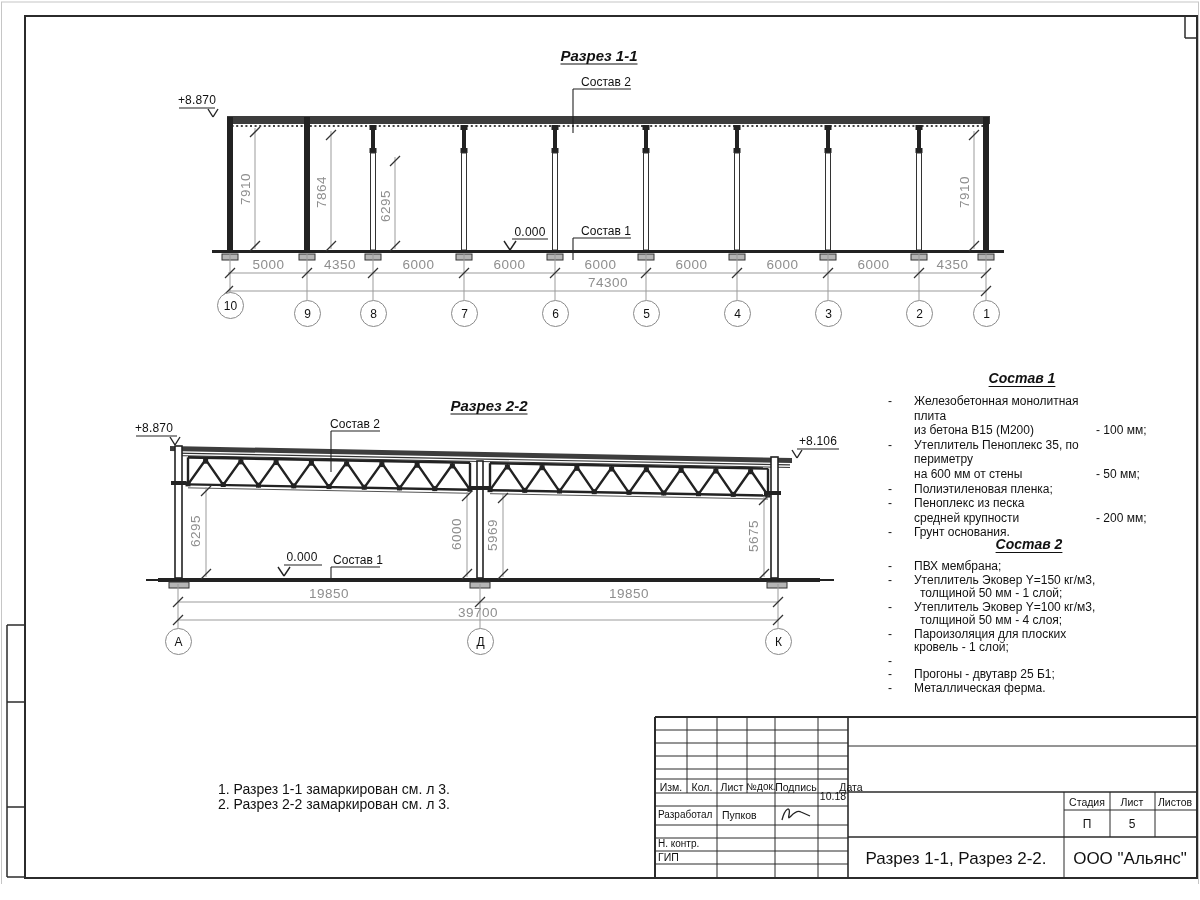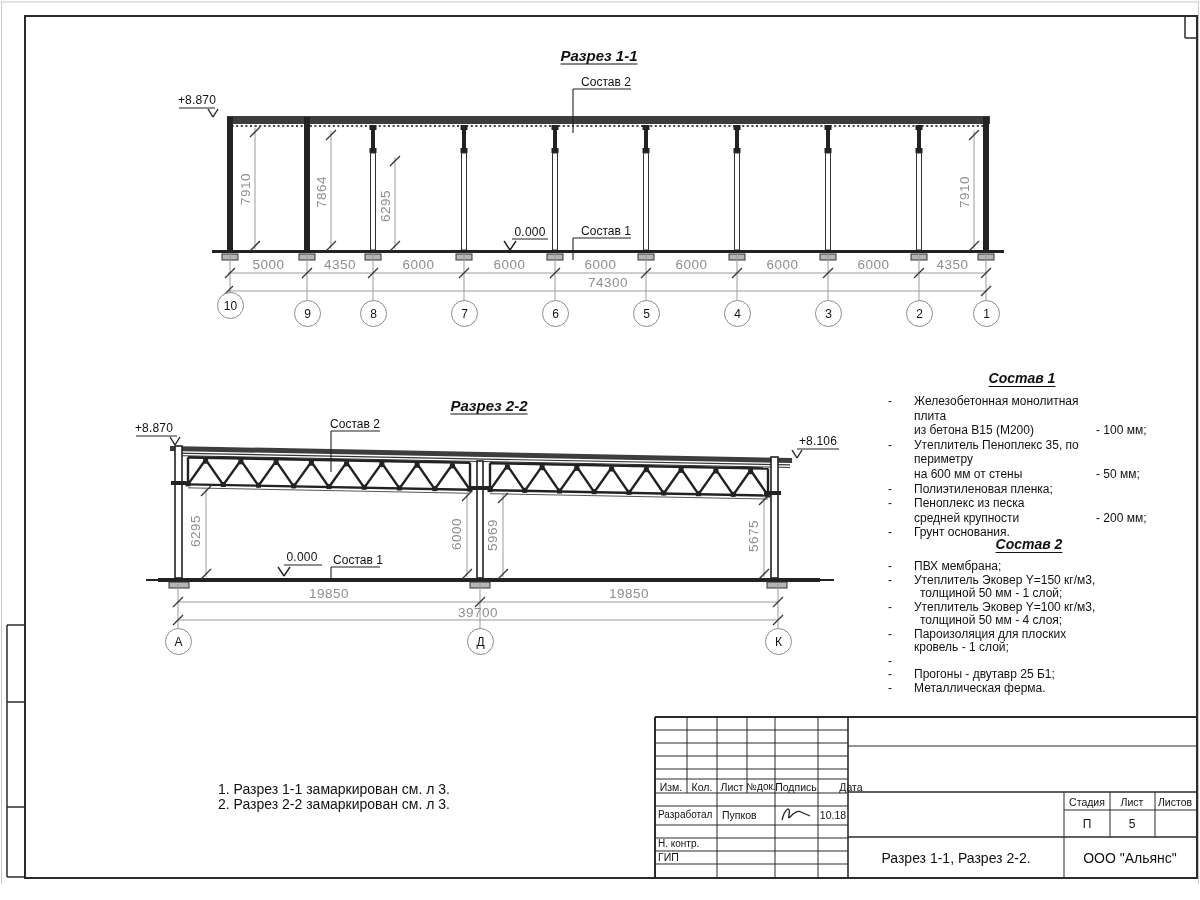--- a/index.html
+++ b/index.html
@@ -23,21 +23,21 @@
   #sost1 .srow{line-height:14.6px}
   #sost2 .srow{line-height:13.5px}
   .sd{width:26px;flex:0 0 26px;padding-left:4px}
   .st{flex:1}
   .sv{width:64px;flex:0 0 64px}
   #sost2 .cont{padding-left:6px}
   .notes{position:absolute;font-size:14px;line-height:14.8px}
   .tb{font-size:10.5px}
   .tbs{font-size:10px}
   .tbv{font-size:12px}
-  .tbt{font-size:14px}
+  .tbt{font-size:17px}
 </style>
 </head>
 <body>
 
 <div class="sheet">
   <svg class="lines" id="lines" width="1200" height="900" viewBox="0 0 1200 900">
       <rect x="1.5" y="2" width="1197" height="896" fill="none" stroke="#c6c6c6" stroke-width="1"></rect>
       <rect x="25" y="16" width="1172" height="862" fill="none" stroke="#2b2b2b" stroke-width="2"></rect>
       <line x1="1185" y1="17" x2="1185" y2="38" stroke="#2b2b2b" stroke-width="1.5"></line>
       <line x1="1185" y1="38" x2="1196" y2="38" stroke="#2b2b2b" stroke-width="1.5"></line>
@@ -378,21 +378,21 @@
     </div>
 
     <div class="t tb" style="left:671px;top:787px">Изм.</div>
     <div class="t tb" style="left:702px;top:787px">Кол.</div>
     <div class="t tb" style="left:732px;top:787px">Лист</div>
     <div class="t tbs" style="left:761px;top:787px">№док.</div>
     <div class="t tb" style="left:796px;top:787px">Подпись</div>
     <div class="t tb" style="left:851px;top:787px">Дата</div>
     <div class="tl tbs" style="left:658px;top:815px">Разработал</div>
     <div class="tl tb" style="left:722px;top:815px">Пупков</div>
-    <div class="t tb" style="left:833px;top:815px">10.18</div>
+    <div class="t tb" style="left:833px;top:796px">10.18</div>
     <div class="tl tbs" style="left:658px;top:844px">Н. контр.</div>
     <div class="tl tb" style="left:658px;top:857px">ГИП</div>
     <div class="t tb" style="left:1087px;top:802px">Стадия</div>
     <div class="t tb" style="left:1132px;top:802px">Лист</div>
     <div class="t tb" style="left:1175px;top:802px">Листов</div>
     <div class="t tbv" style="left:1087px;top:824px">П</div>
     <div class="t tbv" style="left:1132px;top:824px">5</div>
     <div class="t tbt" style="left:956px;top:858px">Разрез 1-1, Разрез 2-2.</div>
     <div class="t tbt" style="left:1130px;top:858px">ООО "Альянс"</div>
   <div class="t dim" style="left: 268.5px; top: 265px;">5000</div>

